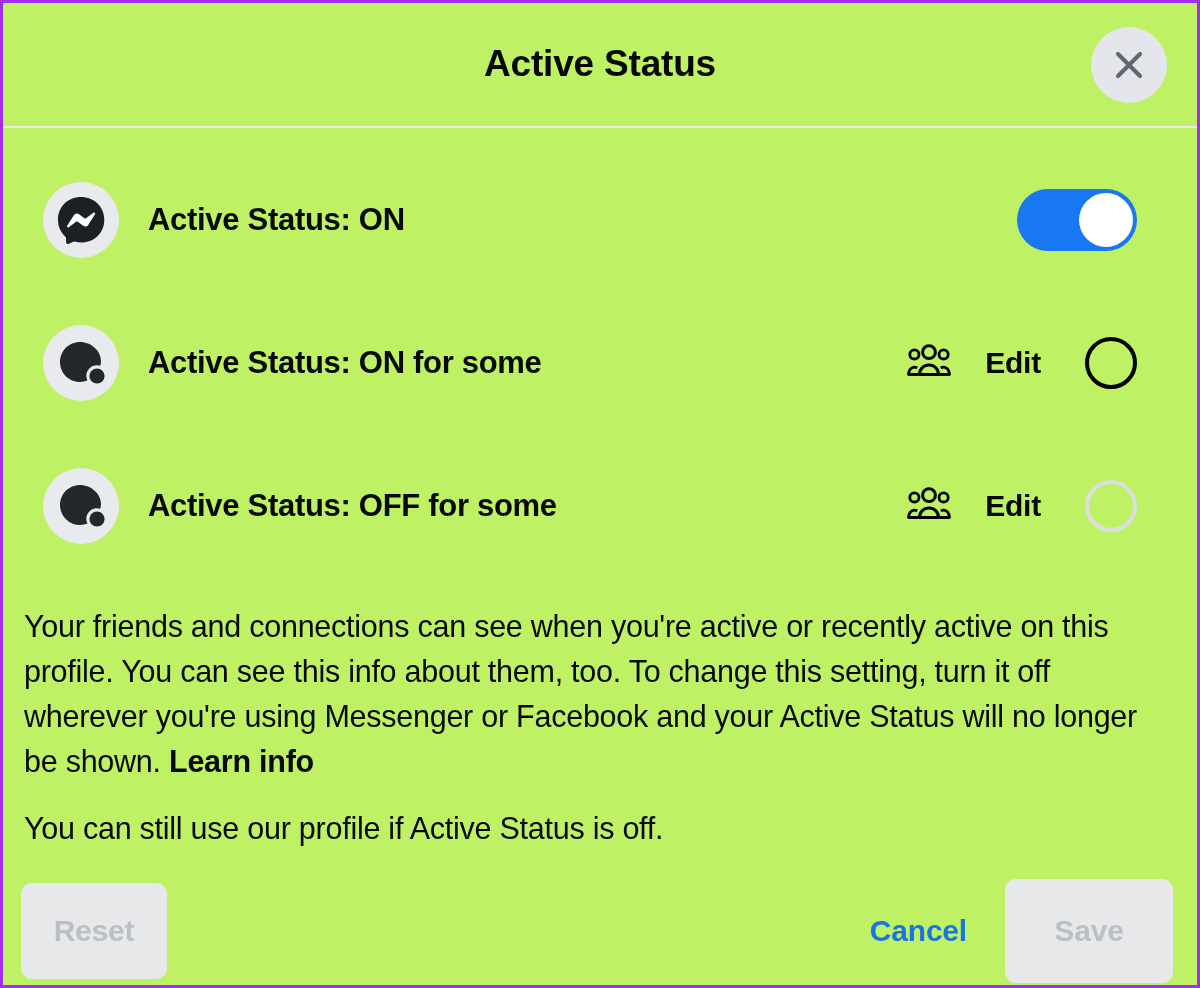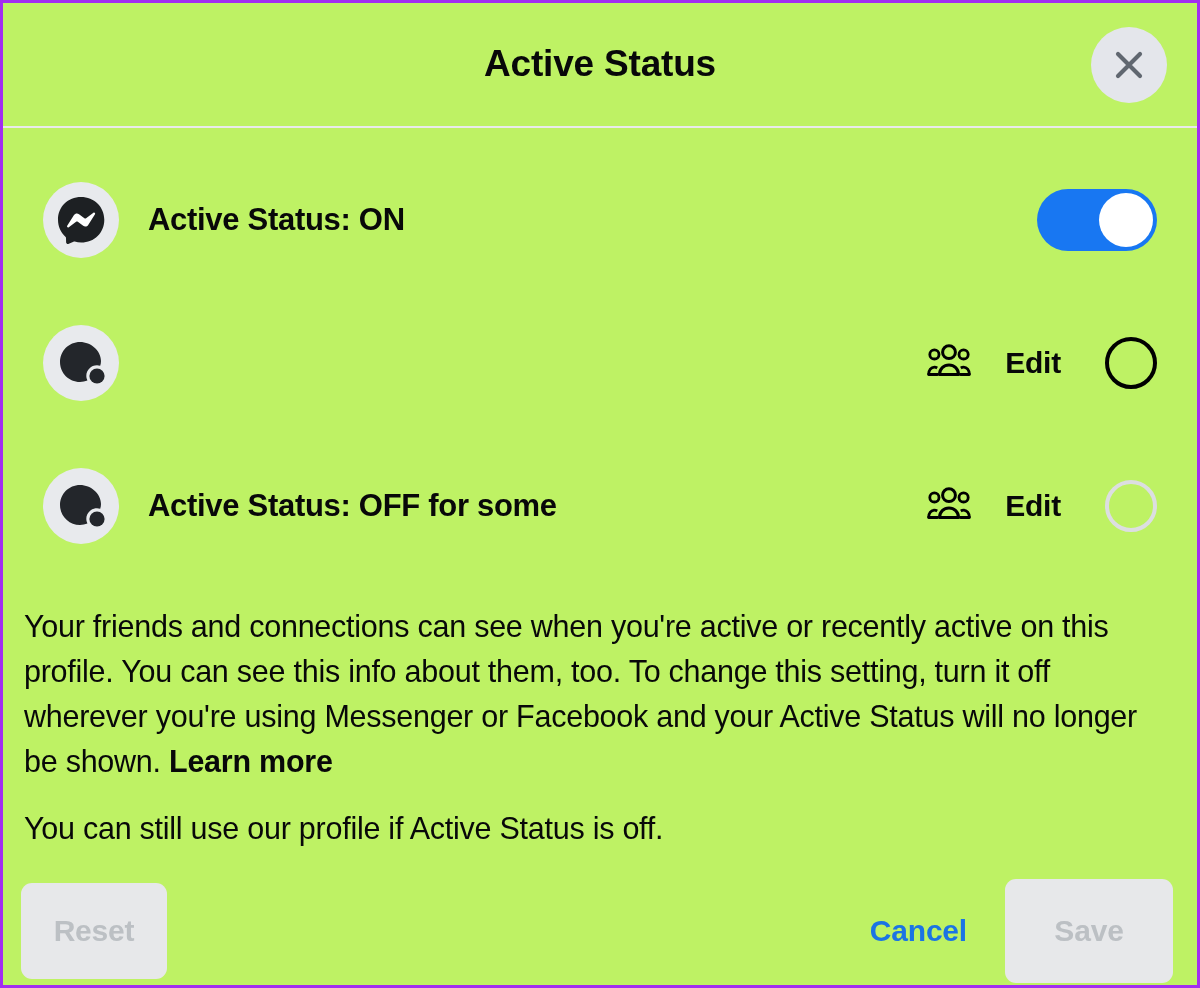--- a/index.html
+++ b/index.html
@@ -67,21 +67,21 @@
   }
 
   .option-list {
     padding-top: 42px;
   }
 
   .option-row {
     height: 100px;
     display: flex;
     align-items: center;
-    padding: 0 40px 0 40px;
+    padding: 0 60px 0 40px;
     cursor: pointer;
   }
   .option-row + .option-row { margin-top: 43px; }
 
   .opt-icon {
     width: 76px;
     height: 76px;
     flex: 0 0 76px;
     border-radius: 50%;
     background: #e8eaed;
@@ -253,20 +253,21 @@
         </div>
       </div>
 
       <div class="option-row">
         <div class="opt-icon">
           <svg width="52" height="52" viewBox="0 0 52 52" aria-hidden="true">
             <path d="M25 5C13.9 5 5 13.9 5 25s8.9 20 20 20c2.6 0 5.1-.5 7.4-1.4a10.6 10.6 0 0 1-1.1-4.7c0-5.9 4.8-10.7 10.7-10.7 1.1 0 2.2.2 3.2.5.5-1.5.8-3.1.8-4.7C46 13.9 36.1 5 25 5z" fill="#23262b"></path>
             <circle cx="42" cy="39" r="7.6" fill="#23262b"></circle>
           </svg>
         </div>
+        <div class="opt-label">Active Status: ON for some</div>
         <div class="opt-right">
           <span class="people-icon">
             <svg width="44" height="34" viewBox="0 0 44 34" aria-hidden="true">
               <circle cx="22" cy="8.2" r="6.4" fill="none" stroke="#000" stroke-width="3"></circle>
               <circle cx="7.4" cy="10.4" r="4.6" fill="none" stroke="#000" stroke-width="2.8"></circle>
               <circle cx="36.6" cy="10.4" r="4.6" fill="none" stroke="#000" stroke-width="2.8"></circle>
               <path d="M12.5 30.5c0-5.6 4.3-9.6 9.5-9.6s9.5 4 9.5 9.6z" fill="none" stroke="#000" stroke-width="3" stroke-linejoin="round"></path>
               <path d="M1.6 30.5c0-4.3 2.6-7.3 5.8-7.3 1 0 2 .3 2.8.8" fill="none" stroke="#000" stroke-width="2.8" stroke-linejoin="round"></path>
               <path d="M42.4 30.5c0-4.3-2.6-7.3-5.8-7.3-1 0-2 .3-2.8.8" fill="none" stroke="#000" stroke-width="2.8" stroke-linejoin="round"></path>
               <path d="M1.6 30.5h8.9M33.5 30.5h8.9" stroke="#000" stroke-width="2.8" stroke-linecap="round"></path>
@@ -297,21 +298,21 @@
               <path d="M1.6 30.5h8.9M33.5 30.5h8.9" stroke="#000" stroke-width="2.8" stroke-linecap="round"></path>
             </svg>
           </span>
           <span class="edit-link">Edit</span>
           <div class="radio muted"></div>
         </div>
       </div>
     </div>
 
     <div class="desc-block">
-      <div class="desc"><span>Your friends and connections can see when you're active or recently active on this profile. You can see this info about them, too. To change this setting, turn it off wherever you're using Messenger or Facebook and your Active Status will no longer be shown. </span><span class="bold">Learn more</span></div>
+      <div class="desc"><span>Your friends and connections can see when you're active or recently active on this profile. You can see this info about them, too. To change this setting, turn it off wherever you're using Messenger or Facebook and your Active Status will no longer be shown. </span><span class="bold">Learn info</span></div>
       <div class="desc2">You can still use our profile if Active Status is off.</div>
     </div>
 
     <div class="footer">
       <button class="btn btn-reset">Reset</button>
       <button class="btn btn-cancel">Cancel</button>
       <button class="btn btn-save">Save</button>
     </div>
 
   </div>

